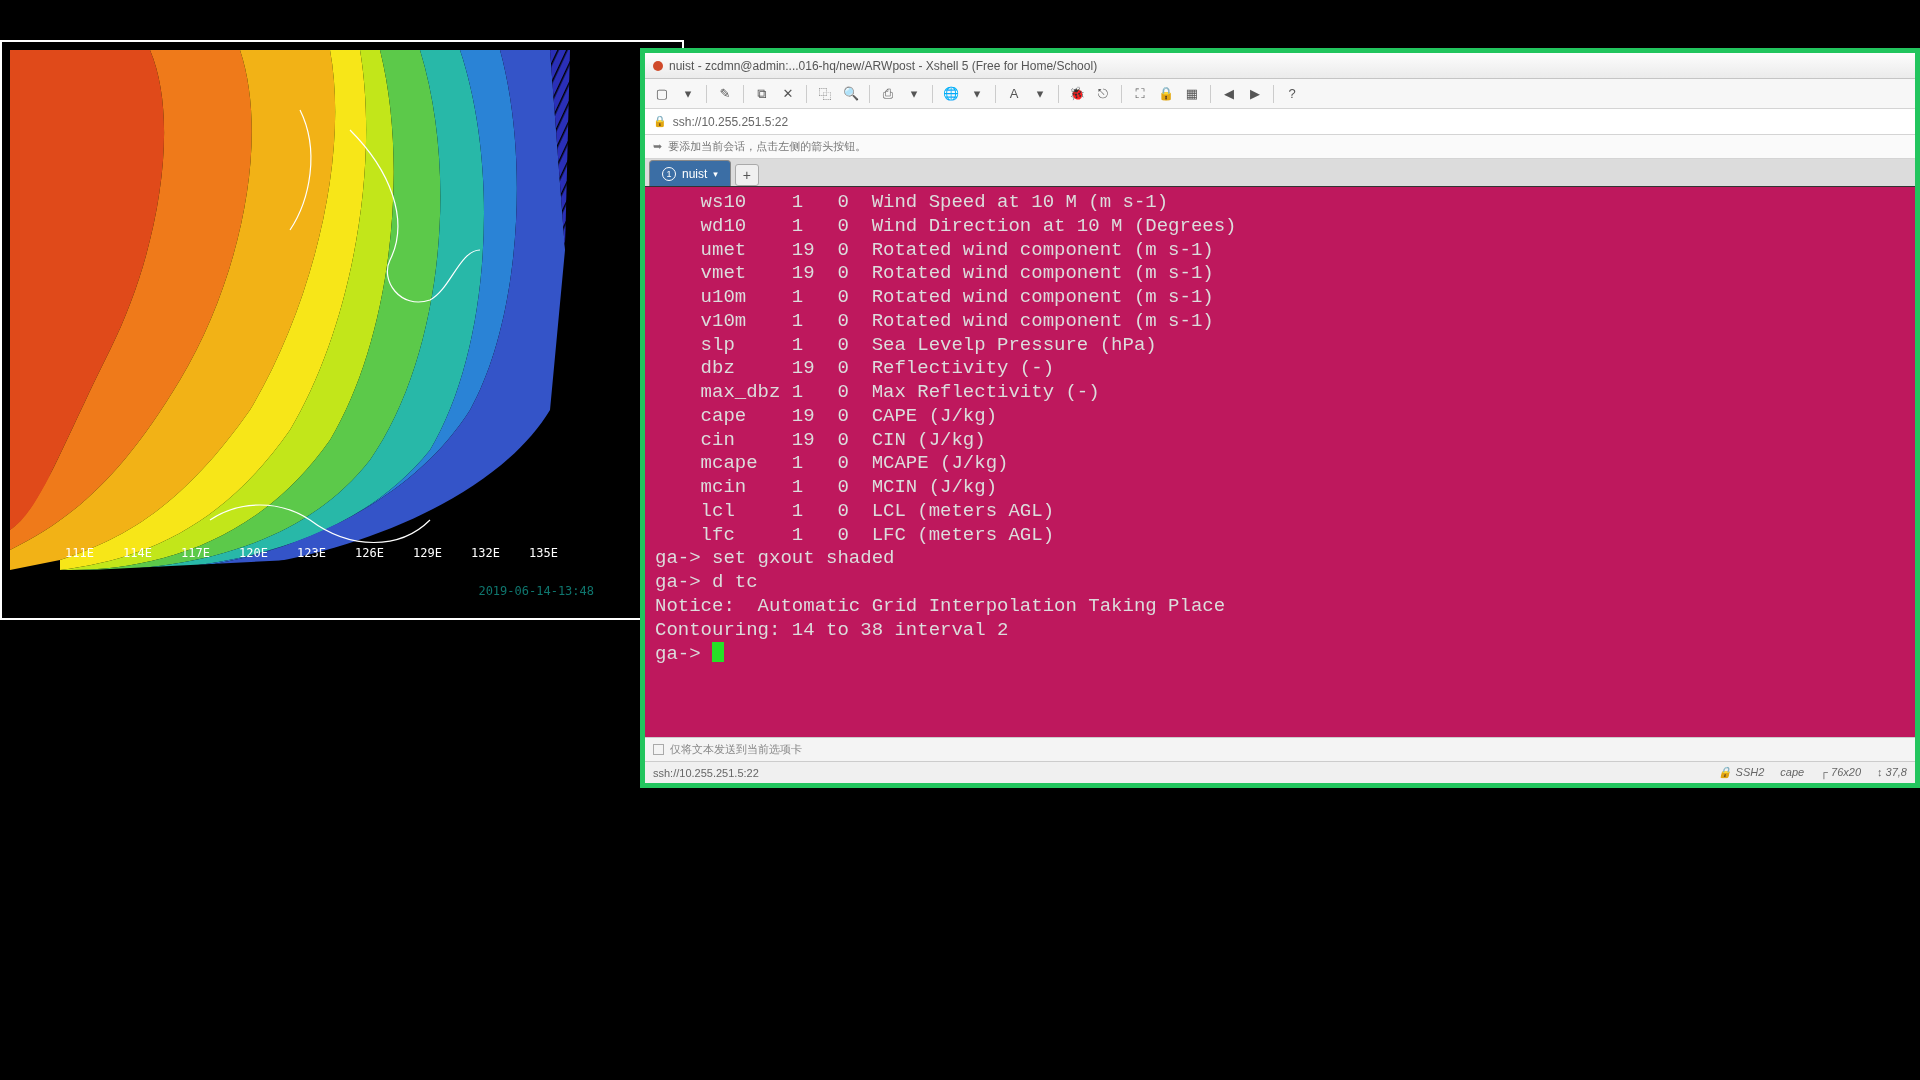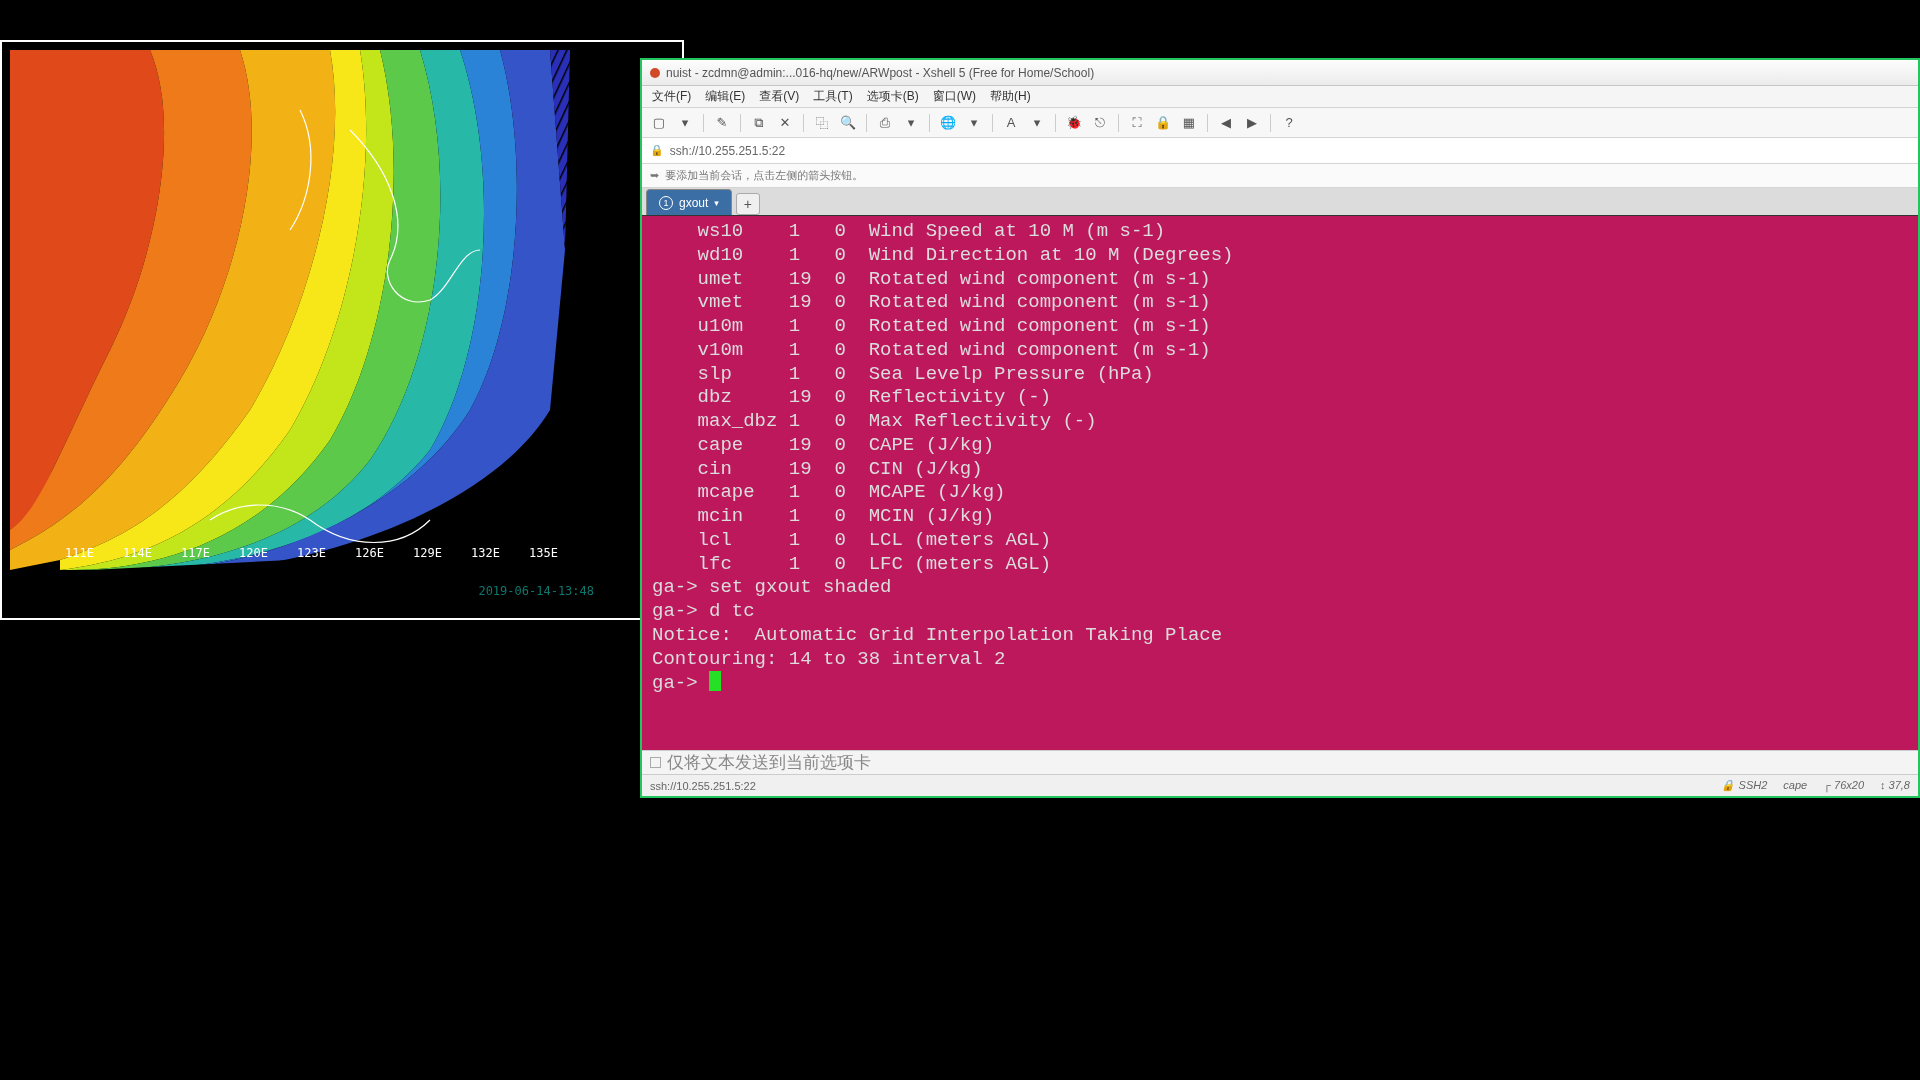--- a/index.html
+++ b/index.html
@@ -10,22 +10,22 @@
     position: absolute; left: 0; top: 40px; width: 684px; height: 580px;
     background: #000; border: 2px solid #fff;
   }
   .plot-canvas { position: relative; width: 588px; height: 520px; margin: 8px 0 0 8px; }
   .plot-canvas svg { width: 100%; height: 100%; display: block; }
   .plot-axis-lbls { position: absolute; bottom: 10px; left: 0; right: 0; display:flex; justify-content:space-between; padding:0 40px 0 55px; color:#fff; font: 12px monospace; }
   .plot-timestamp { position:absolute; bottom:-28px; right:4px; color:#0f766e; font:12px monospace; }
 
   
   .xshell {
-    position: absolute; left: 640px; top: 58px; right: 0; height: 740px;
-    background: #e9e9e9; border: 2px solid #22c55e; display:flex; flex-direction:column;
+    position: absolute; left: 640px; top: 48px; right: 0; height: 740px;
+    background: #e9e9e9; border: 5px solid #22c55e; display:flex; flex-direction:column;
   }
   .titlebar { height: 26px; background: linear-gradient(#fdfdfd,#ebebeb); border-bottom:1px solid #c5c5c5;
               display:flex; align-items:center; padding:0 8px; font-size:12px; color:#555; gap:6px; }
   .title-icon { width:10px; height:10px; border-radius:50%; background:#d04a2a; }
   .menubar { height: 22px; background:#f5f5f5; border-bottom:1px solid #d4d4d4;
              display:flex; gap:14px; padding:0 10px; font-size:12px; color:#333; align-items:center; }
   .menubar span { cursor:default; }
   .toolbar { height: 30px; background:#f7f7f7; border-bottom:1px solid #d4d4d4;
              display:flex; gap:4px; padding:0 6px; align-items:center; }
   .tb-btn { width:22px; height:22px; display:flex; align-items:center; justify-content:center;
@@ -45,21 +45,21 @@
                  display:flex; align-items:center; justify-content:center; font-size:9px; }
   .tab-add { width:24px; height:22px; margin-left:4px; background:#f0f0f0; border:1px solid #aaa;
              border-radius:3px; display:flex; align-items:center; justify-content:center;
              font-size:14px; color:#555; cursor:pointer; }
   .term { flex:1; background:#be185d; color:#dcdcdc; padding:4px 10px 10px 10px;
           font: 19px/1.25 "Liberation Mono","DejaVu Sans Mono",Consolas,monospace;
           white-space:pre; overflow:hidden; }
   .term .cursor { display:inline-block; width:12px; height:20px; background:#26e026;
                   vertical-align:-3px; }
   .composebar { height:24px; background:#f4f4f4; border-top:1px solid #ccc;
-                display:flex; align-items:center; padding:0 8px; font-size:17px; color:#888; gap:6px; }
+                display:flex; align-items:center; padding:0 8px; font-size:11px; color:#888; gap:6px; }
   .statusbar { height:22px; background:#f0f0f0; border-top:1px solid #ccc;
                display:flex; align-items:center; padding:0 8px; font-size:11px; color:#666; gap:18px; }
   .statusbar .right { margin-left:auto; display:flex; gap:16px;font-style:italic; }
 </style>
 </head>
 <body>
 
 <div class="plot-window">
   <div class="plot-canvas">
     <svg viewBox="0 0 588 520">
@@ -104,29 +104,20 @@
     <div class="plot-timestamp">2019-06-14-13:48</div>
   </div>
 </div>
 
 <div class="xshell">
   <div class="titlebar">
     <span class="title-icon"></span>
     <span>nuist - zcdmn@admin:...016-hq/new/ARWpost - Xshell 5 (Free for Home/School)</span>
   </div>
 
-  <div class="menubar" id="menubar">
-      <span>文件(F)</span>
-      <span>编辑(E)</span>
-      <span>查看(V)</span>
-      <span>工具(T)</span>
-      <span>选项卡(B)</span>
-      <span>窗口(W)</span>
-      <span>帮助(H)</span>
-    </div>
 
   <div class="toolbar" id="toolbar">
       <div class="tb-btn">▢</div>
       <div class="tb-btn">▾</div>
       <div class="tb-sep"></div>
       <div class="tb-btn">✎</div>
       <div class="tb-sep"></div>
       <div class="tb-btn">⧉</div>
       <div class="tb-btn">✕</div>
       <div class="tb-sep"></div>
@@ -161,21 +152,21 @@
   </div>
 
   <div class="hintbar">
     <span>➥</span>
     <span>要添加当前会话，点击左侧的箭头按钮。</span>
   </div>
 
   <div class="tabs">
     <div class="tab">
       <span class="circ-i">1</span>
-      <span>gxout</span>
+      <span>nuist</span>
       <span style="font-size:9px;">▾</span>
     </div>
     <div class="tab-add">+</div>
   </div>
 
   <div class="term" id="terminal">    ws10    1   0  Wind Speed at 10 M (m s-1)
     wd10    1   0  Wind Direction at 10 M (Degrees)
     umet    19  0  Rotated wind component (m s-1)
     vmet    19  0  Rotated wind component (m s-1)
     u10m    1   0  Rotated wind component (m s-1)

